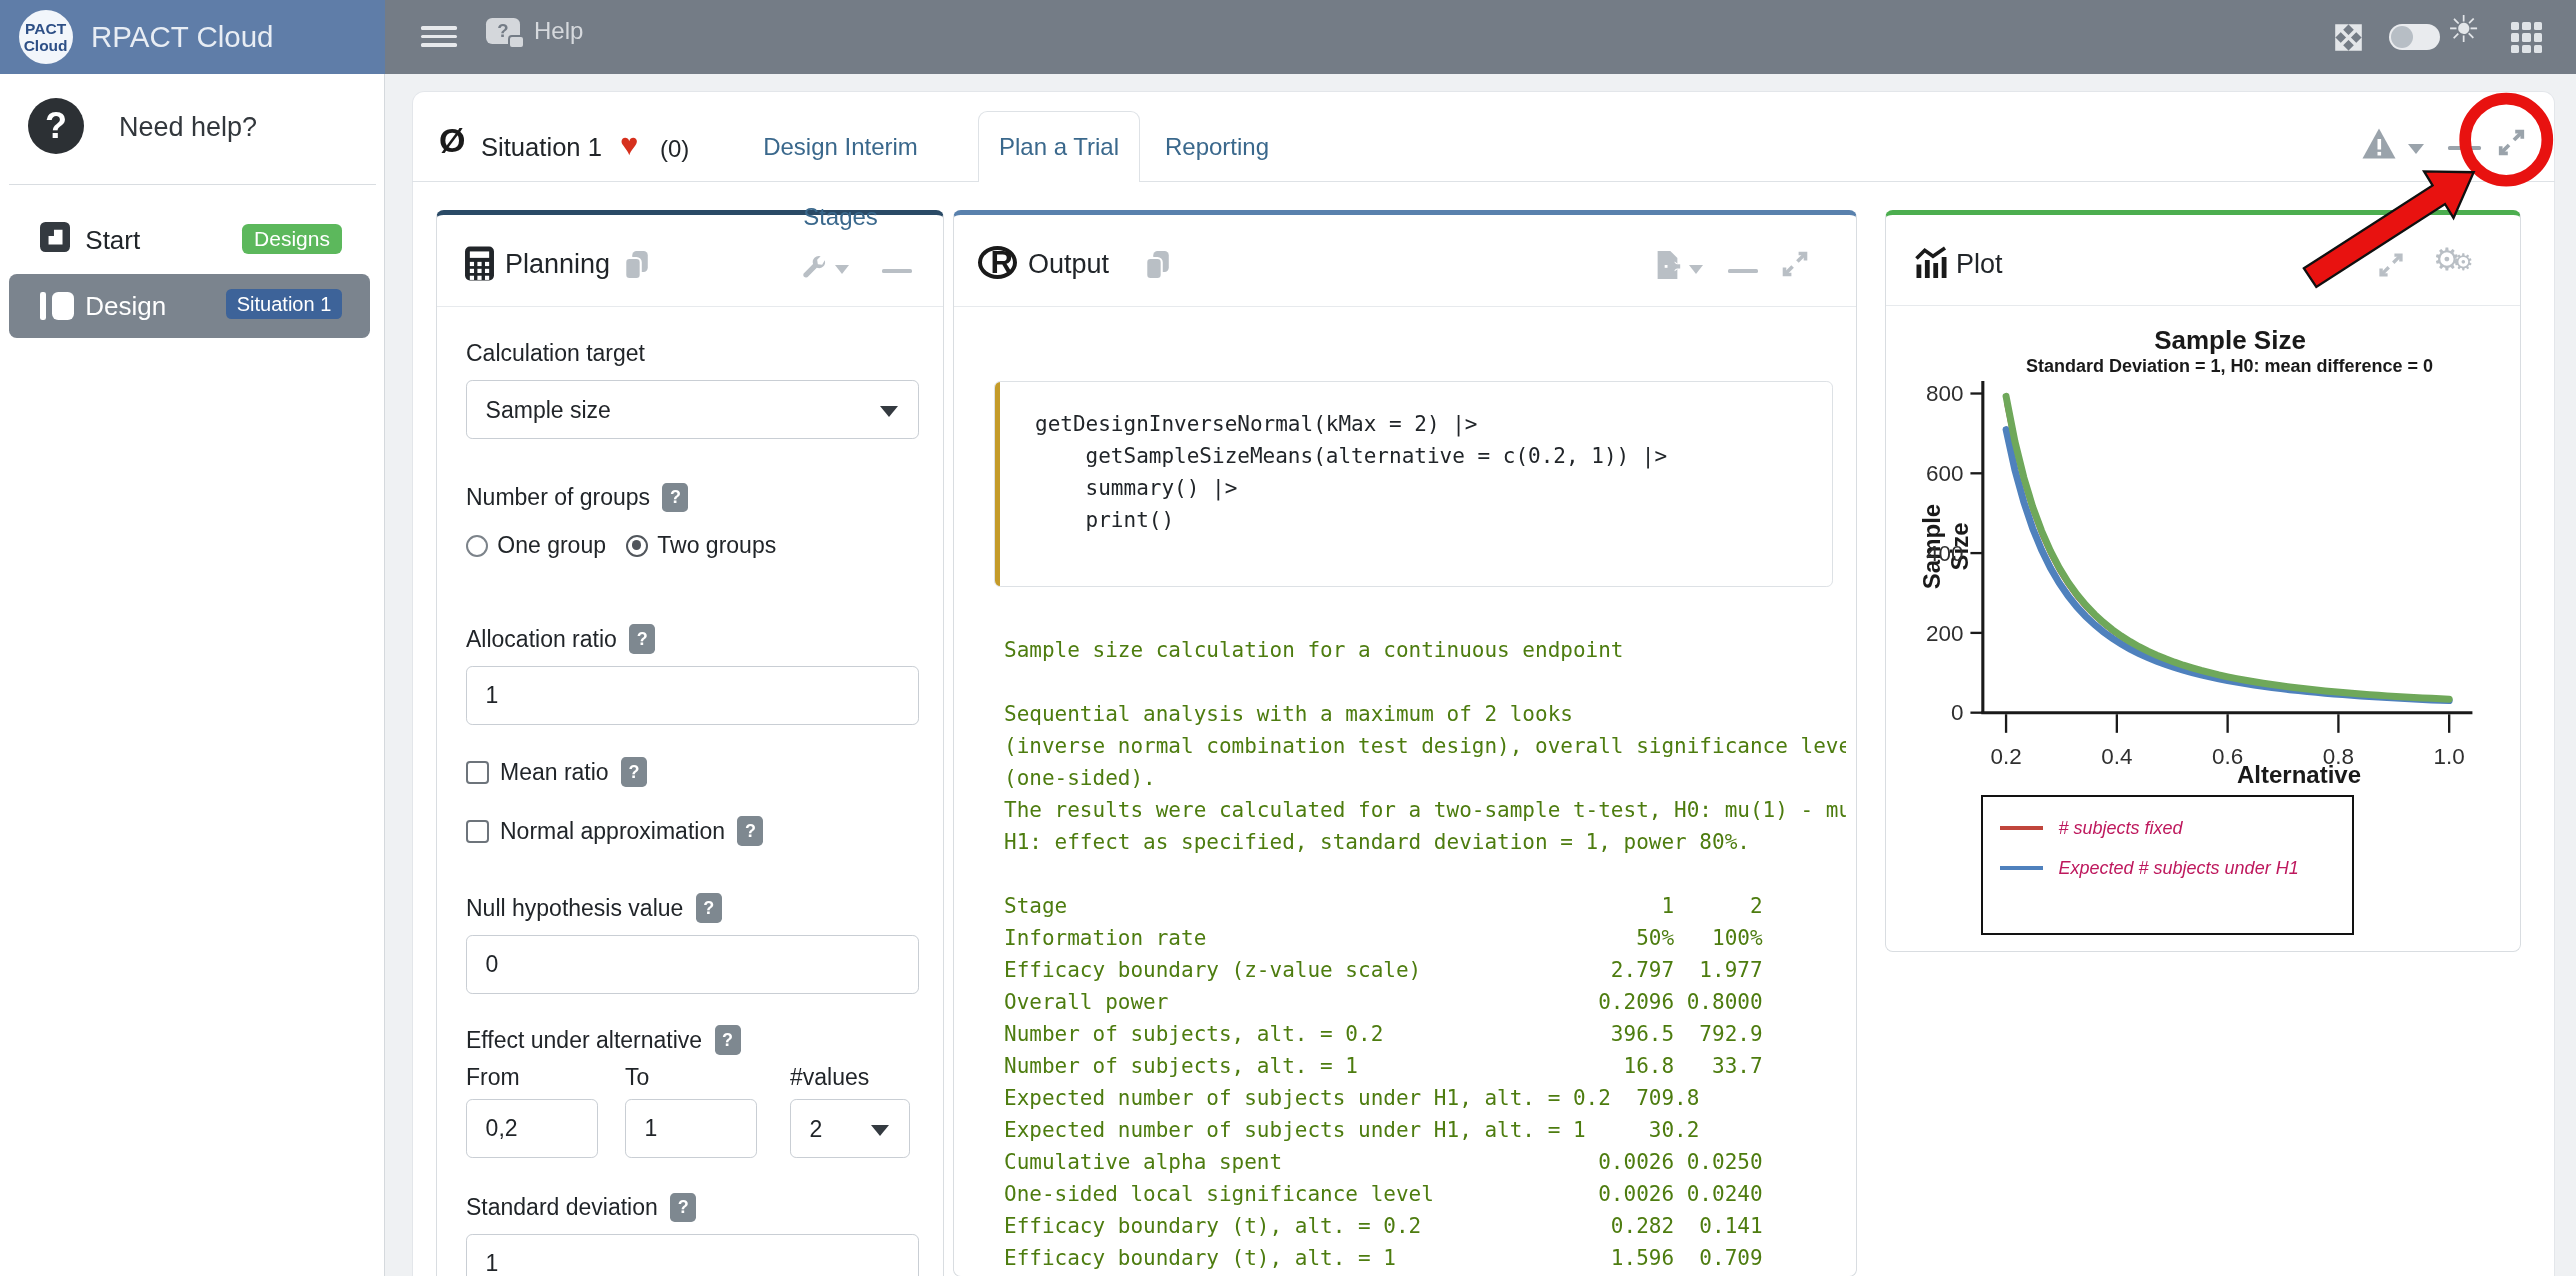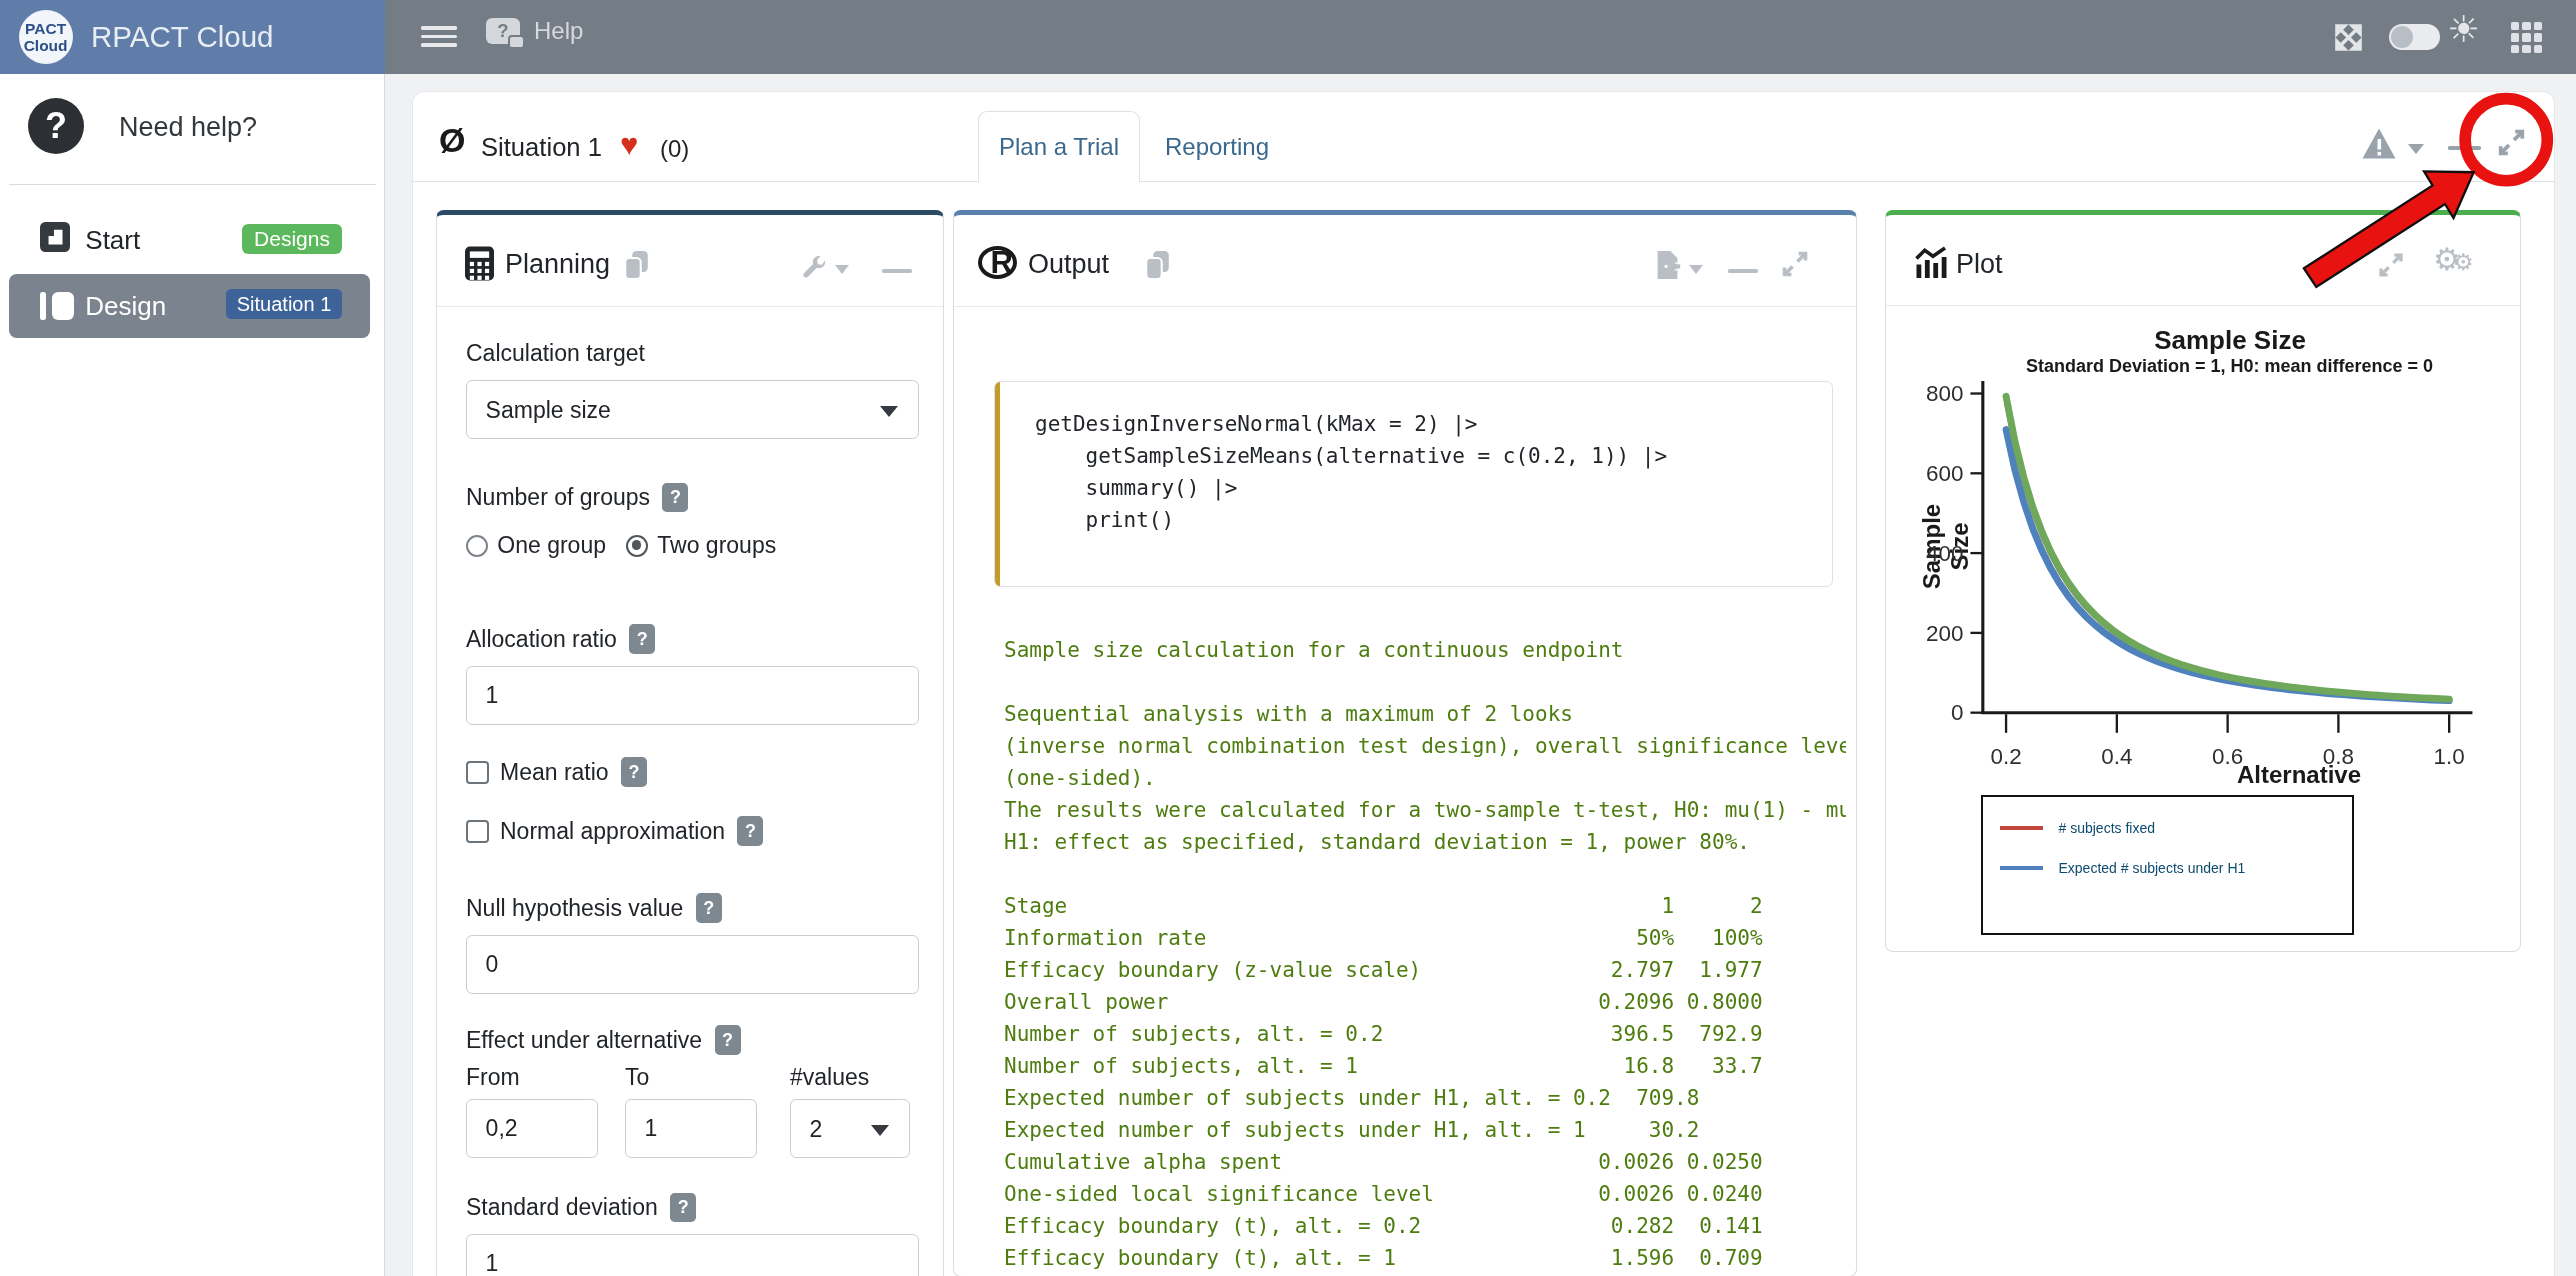--- a/index.html
+++ b/index.html
@@ -100,21 +100,21 @@
              font-family:"DejaVu Sans Mono",monospace; font-size:21px; line-height:32px; color:#4d7c0f; white-space:pre; }
   
   #chart-svg { position:absolute; left:0; top:93px; }
   #chart-title { position:absolute; left:162px; top:110px; width:364px; text-align:center; font-size:26px; font-weight:bold; color:#1a1a1a; }
   #chart-subtitle { position:absolute; left:84px; top:141px; width:519px; text-align:center; font-size:18px; font-weight:bold; color:#1a1a1a; }
   #chart-ylabel { position:absolute; left:-25.6px; top:319px; width:140px; height:25px; text-align:center; font-size:24px; font-weight:bold; color:#1a1a1a; transform:rotate(-90deg); }
   #chart-xlabel { position:absolute; left:211px; top:546px; width:264px; text-align:right; font-size:24px; font-weight:bold; color:#1a1a1a; }
   #legend { position:absolute; left:95px; top:580px; width:373px; height:140px; border:2.3px solid #121212; background:#fff; padding:11px 0 0 17px; }
   .legend-row { display:flex; align-items:center; height:40px; }
   .legend-swatch { width:43px; height:4.7px; margin-right:15.5px; flex:none; }
-  .legend-label { font-size:14px; color:#0c4a6e; }
+  .legend-label { font-size:18px; color:#be185d;font-style:italic; }
   
   #annotation { position:absolute; left:0; top:0; z-index:60; pointer-events:none; }
 </style>
 </head>
 <body>
 
 <div id="page">
 
   <div id="sidebar">
     <div id="sidebar-header">
@@ -184,20 +184,21 @@
         <div></div>
     </div>
   </div>
 
   <div id="content-card"></div>
   <div id="tab-underline"></div>
   <div id="situation-icon">Ø</div>
   <div id="situation-label" class="" style="position:absolute;left:481px;top:133px;font-size:25.6px;z-index:2;cursor:pointer;">Situation 1</div>
   <div id="situation-heart">♥</div>
   <div id="situation-count">(0)</div>
+  <div id="tab-design-interim" class="tab">Design Interim Stages</div>
   <div id="tab-active" class="tab">Plan a Trial</div>
   <div id="tab-reporting" class="tab">Reporting</div>
   <svg id="warn-icon" class="trow-icon" width="36" height="33" viewBox="0 0 24 22" style="position:absolute;left:2361px;top:127px;">
     <path d="M12 1 L23 21 H1 Z" fill="#9aa3ab"></path>
     <rect x="11" y="8" width="2.4" height="7" fill="#fff"></rect>
       <rect x="11" y="16.6" width="2.4" height="2.4" fill="#fff"></rect>
   </svg>
   <div id="warn-caret" class="trow-icon" style="position:absolute;"></div>
   <div id="tab-minus" class="trow-icon" style="position:absolute;"></div>
   <svg id="tab-expand" class="trow-icon" width="37" height="37" viewBox="0 0 24 24" style="position:absolute;left:2493px;top:124px;">

